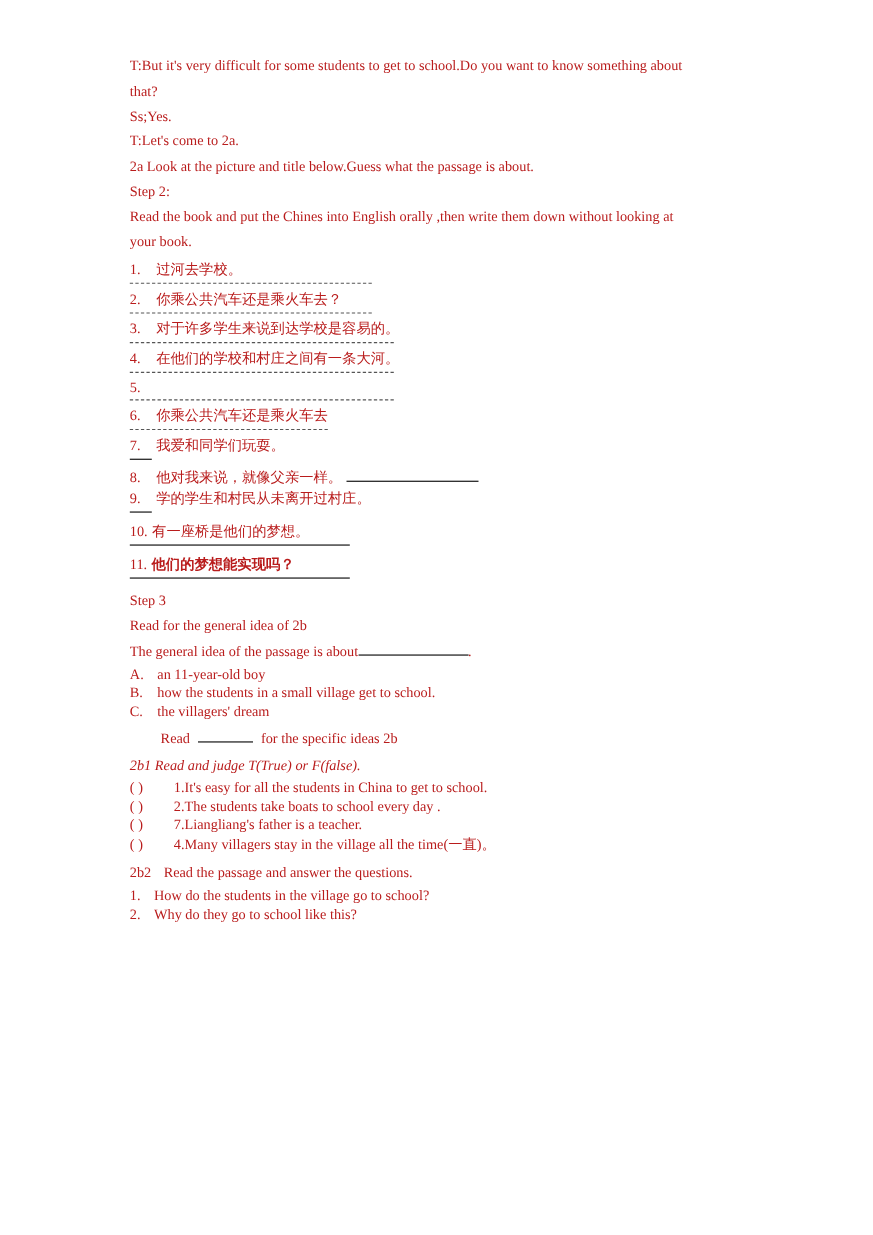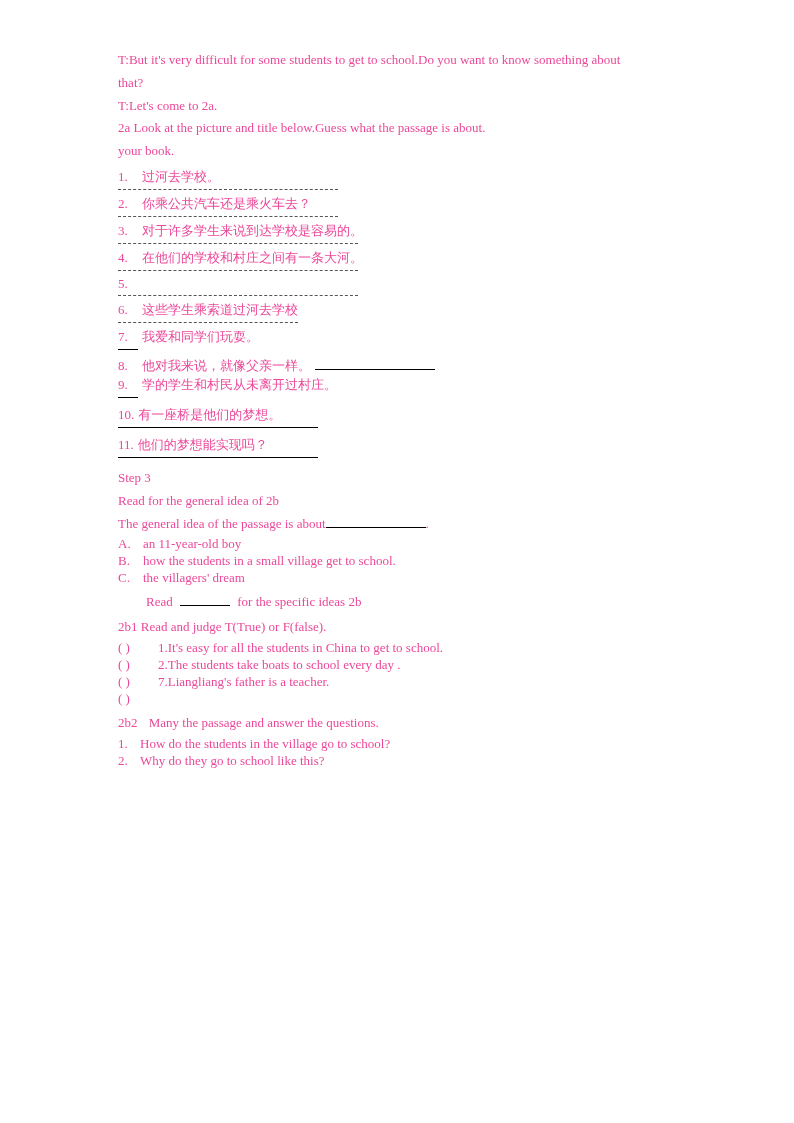--- a/index.html
+++ b/index.html
@@ -17,21 +17,21 @@
       padding: 50px 60px 50px 118px;
     }
     .content {
       width: 100%;
     }
     .line {
       margin-bottom: 2px;
       line-height: 1.6;
     }
     .blue {
-      color: #ec4899;
+      color: #b91c1c;
     }
     .inline-blank {
       display: inline-block;
       border-bottom: 1px solid #000;
       min-width: 120px;
       height: 14px;
     }
     .inline-blank-sm {
       display: inline-block;
       border-bottom: 1px solid #000;
@@ -61,22 +61,25 @@
       margin-bottom: 2px;
     }
   </style>
 </head>
 <body>
 
 <div class="content">
 
   <p class="line blue">T:But it's very difficult for some students to get to school.Do you want to know something about</p>
   <p class="line blue">that?</p>
+  <p class="line blue">Ss;Yes.</p>
   <p class="line blue">T:Let's come to 2a.</p>
   <p class="line blue">2a Look at the picture and title below.Guess what the passage is about.</p>
+  <p class="line blue">Step 2:</p>
+  <p class="line blue">Read the book and put the Chines into English orally ,then write them down without looking at</p>
   <p class="line blue">your book.</p>
 
   <div class="section-gap">
     <div class="item-row">
       <span class="item-num blue">1.</span>
       <span class="blue">过河去学校。</span>
     </div>
     <hr class="separator">
   </div>
 
@@ -107,21 +110,21 @@
   <div>
     <div class="item-row">
       <span class="item-num blue">5.</span>
     </div>
     <hr class="separator" style="width:240px;">
   </div>
 
   <div>
     <div class="item-row">
       <span class="item-num blue">6.</span>
-      <span class="blue">这些学生乘索道过河去学校</span>
+      <span class="blue">你乘公共汽车还是乘火车去</span>
     </div>
     <hr class="separator" style="width:180px;">
   </div>
 
   <div>
     <div class="item-row">
       <span class="item-num blue">7.</span>
       <span class="blue">我爱和同学们玩耍。</span>
     </div>
     <div style="border-bottom:1px solid #000; width:20px; margin:3px 0 6px 0;"></div>
@@ -148,21 +151,21 @@
       <span class="blue">
         <span>10.</span><span style="margin-left:4px;text-align:right;">有一座桥是他们的梦想。</span>
       </span>
     </div>
     <div style="border-bottom:1px solid #000; width:200px; margin:3px 0 8px 0;"></div>
   </div>
 
   <div>
     <div class="item-row">
       <span class="blue">
-        <span>11.</span><span style="margin-left:4px;">他们的梦想能实现吗？</span>
+        <span>11.</span><span style="margin-left:4px;font-weight:bold;">他们的梦想能实现吗？</span>
       </span>
     </div>
     <div style="border-bottom:1px solid #000; width:200px; margin:3px 0 10px 0;"></div>
   </div>
 
   <div class="section-gap">
     <p class="line blue">Step 3</p>
     <p class="line blue">Read for the general idea of 2b</p>
     <p class="line blue">
       <span>The general idea of the passage is about</span><span class="inline-blank" style="min-width:100px;"></span><span>.</span>
@@ -180,41 +183,42 @@
       <span class="blue" style="min-width:25px;">C.</span>
       <span class="blue">the villagers' dream</span>
     </div>
 
     <p class="line blue" style="margin-top:6px;margin-left:28px;">
       <span>Read</span>
       <span class="inline-blank-sm" style="min-width:50px;margin:0 4px;"></span>
       <span>for the specific ideas 2b</span>
     </p>
 
-    <p class="line blue" style="margin-top:4px;">2b1 Read and judge T(True) or F(false).</p>
+    <p class="line blue" style="margin-top:4px;font-style:italic;">2b1 Read and judge T(True) or F(false).</p>
 
     <div class="item-row">
       <span class="blue" style="min-width:40px;">(    )</span>
       <span class="blue">1.It's easy for all the students in China to get to school.</span>
     </div>
     <div class="item-row">
       <span class="blue" style="min-width:40px;">(    )</span>
       <span class="blue">2.The students take boats to school every day .</span>
     </div>
     <div class="item-row">
       <span class="blue" style="min-width:40px;">(    )</span>
       <span class="blue">7.Liangliang's father is a teacher.</span>
     </div>
     <div class="item-row">
       <span class="blue" style="min-width:40px;">(    )</span>
+      <span class="blue">4.Many villagers stay in the village all the time(一直)。</span>
     </div>
 
     <p class="line blue" style="margin-top:6px;">
       <span>2b2</span>
-      <span style="margin-left:8px;">Many the passage and answer the questions.</span>
+      <span style="margin-left:8px;">Read the passage and answer the questions.</span>
     </p>
 
     <div class="item-row">
       <span class="blue" style="min-width:22px;">1.</span>
       <span class="blue">How do the students in the village go to school?</span>
     </div>
     <div class="item-row">
       <span class="blue" style="min-width:22px;">2.</span>
       <span class="blue">Why do they go to school like this?</span>
     </div>

